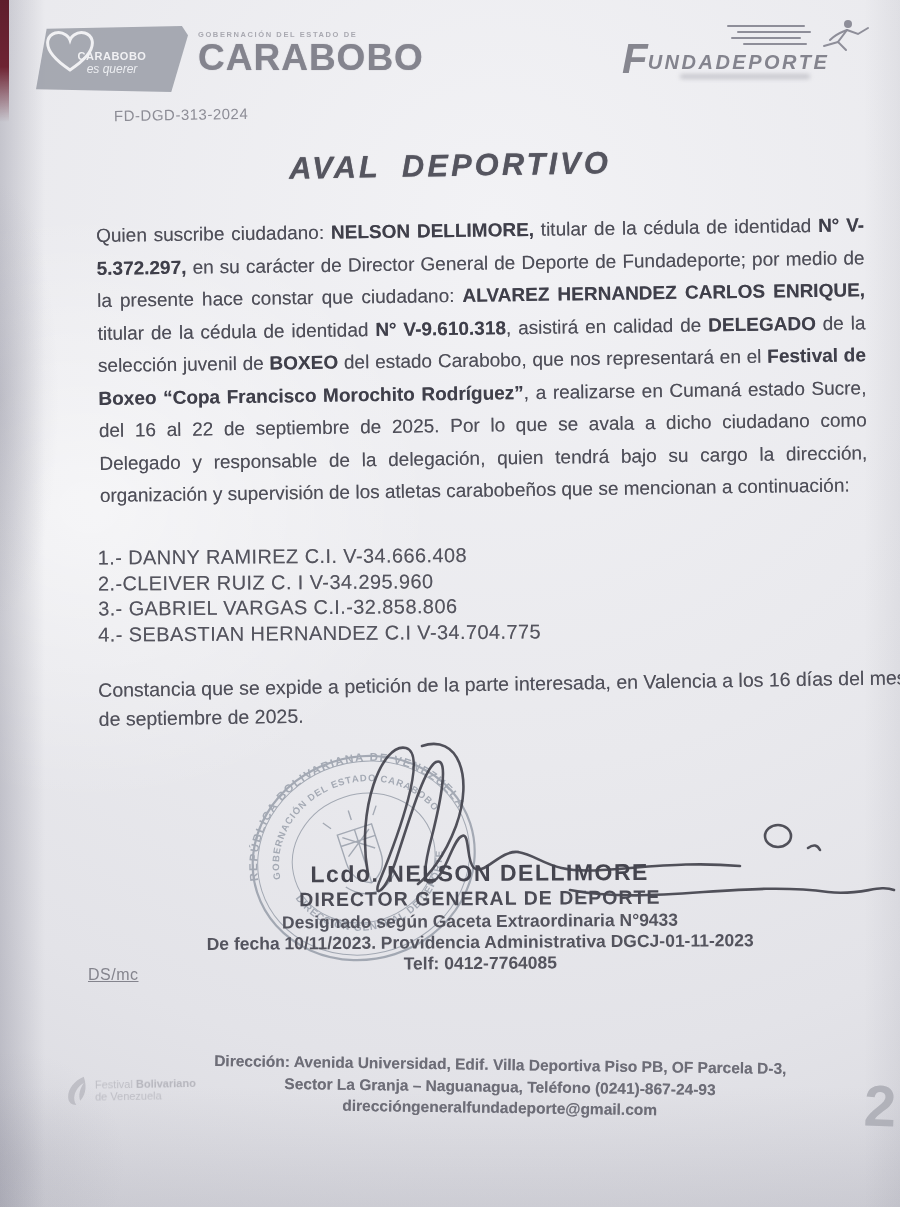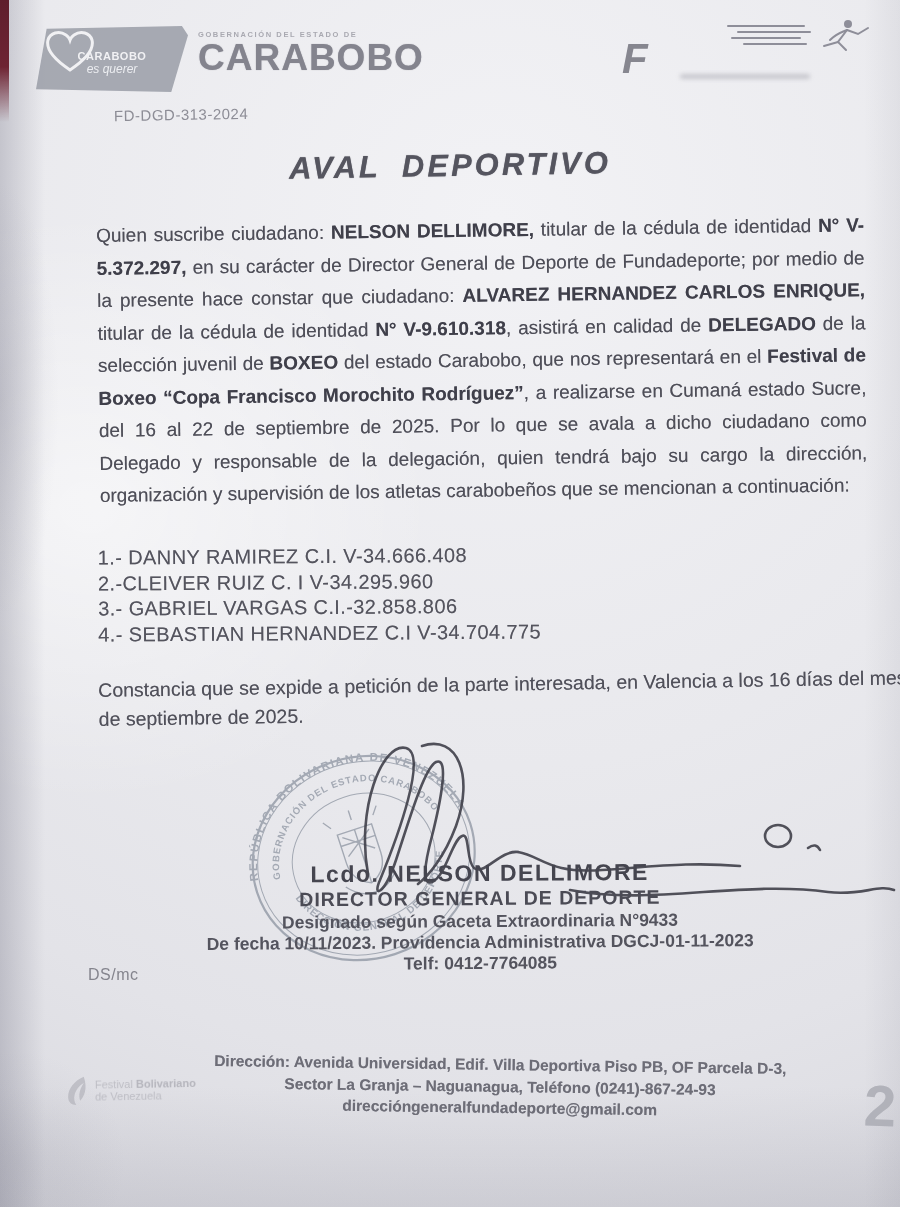--- a/index.html
+++ b/index.html
@@ -53,21 +53,21 @@
   #stamp{position:absolute;left:238px;top:748px;opacity:.60;transform:rotate(-18deg);}
   #stamp text{fill:#77808f;font-family:"Liberation Sans",sans-serif;font-weight:bold;}
   #signature-svg{position:absolute;left:272px;top:732px;}
   #signature-block{position:absolute;left:110px;top:860px;width:740px;text-align:center;
     transform:rotate(-.4deg);}
   #sig-name{font-size:23px;font-weight:bold;color:#45454f;letter-spacing:1.5px;line-height:27px;}
   #sig-role{font-size:19.5px;font-weight:bold;color:#4b4b55;letter-spacing:1px;line-height:23px;}
   #sig-line3{font-size:17.5px;font-weight:bold;color:#54545e;line-height:21px;margin-top:1px;}
   #sig-line4{font-size:17.5px;font-weight:bold;color:#54545e;line-height:21px;white-space:nowrap;}
   #sig-line5{font-size:17.5px;font-weight:bold;color:#54545e;line-height:21px;}
-  #initials{position:absolute;left:88px;top:966px;font-size:16px;color:#84848d;letter-spacing:.5px;}
+  #initials{position:absolute;left:88px;top:966px;font-size:16px;color:#84848d;letter-spacing:.5px;text-decoration:underline;}
   
   #footer-address{position:absolute;left:175px;top:1054px;width:650px;text-align:center;
     font-size:15.5px;font-weight:bold;color:#6d6d77;line-height:21.5px;transform:rotate(.8deg);
     text-shadow:0 0 .5px rgba(109,109,119,.5);}
   #gov-logo{position:absolute;left:64px;top:1074px;display:flex;align-items:center;opacity:.62;
     transform:rotate(-1deg);}
   #gov-logo-text{margin-left:5px;font-size:11px;line-height:12px;color:#a9a9b1;filter:blur(.4px);}
   #gov-logo-text .bold{color:#9b9ba4;}
   #page-number{position:absolute;left:864px;top:1072px;font-size:58px;font-weight:bold;
     color:#abacb4;opacity:.85;transform:rotate(2deg);}
@@ -108,20 +108,21 @@
           <path d="M18 26 H 80"></path>
         <circle cx="122" cy="6" r="4" fill="#8e8e99" stroke="none"></circle>
         <path d="M104 22 C 110 16 116 14 121 12"></path>
         <path d="M121 12 L 132 16 L 142 10"></path>
         <path d="M121 12 L 112 24 L 120 32"></path>
         <path d="M112 24 L 98 28"></path>
       </g>
     </svg>
     <div id="fundadeporte-row">
       <span id="fundadeporte-f">F</span>
+      <span id="fundadeporte-rest">UNDADEPORTE</span>
     </div>
     <div id="fundadeporte-tagline-blur"></div>
   </div>
 
   <div id="reference">FD-DGD-313-2024</div>
 
   <div id="doc-title">AVAL DEPORTIVO</div>
 
   <div id="main-paragraph"><span>Quien suscribe ciudadano: </span><span class="bold">NELSON DELLIMORE,</span><span> titular de la cédula de identidad </span><span class="bold">N° V-5.372.297,</span><span> en su carácter de Director General de Deporte de Fundadeporte; por medio de la presente hace constar que ciudadano: </span><span class="bold">ALVAREZ HERNANDEZ CARLOS ENRIQUE,</span><span> titular de la cédula de identidad </span><span class="bold">N° V-9.610.318</span><span>, asistirá en calidad de </span><span class="bold">DELEGADO</span><span> de la selección juvenil de </span><span class="bold">BOXEO</span><span> del estado Carabobo, que nos representará en el </span><span class="bold">Festival de Boxeo “Copa  Francisco Morochito Rodríguez”</span><span>, a realizarse en Cumaná estado Sucre, del 16 al 22 de septiembre de 2025. Por lo que se avala a dicho ciudadano como Delegado y responsable de la delegación, quien tendrá bajo su cargo la dirección, organización y supervisión de los atletas carabobeños que se mencionan a continuación:</span></div>
 

